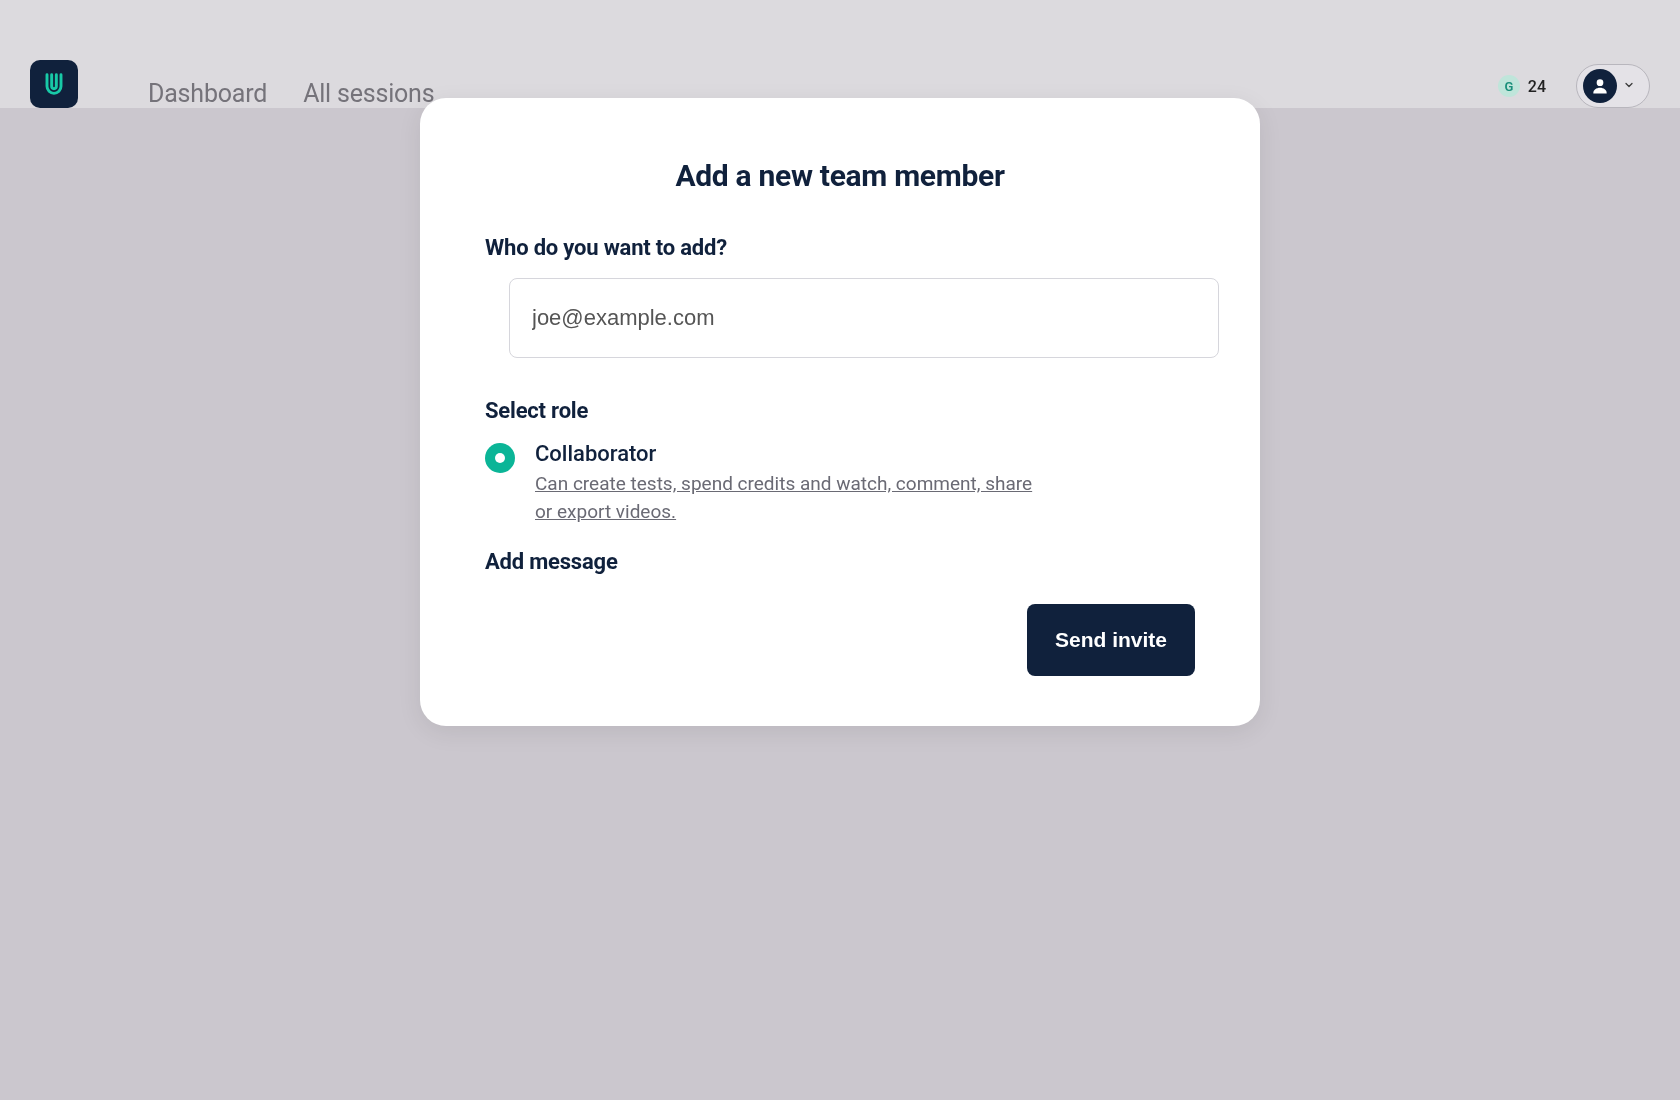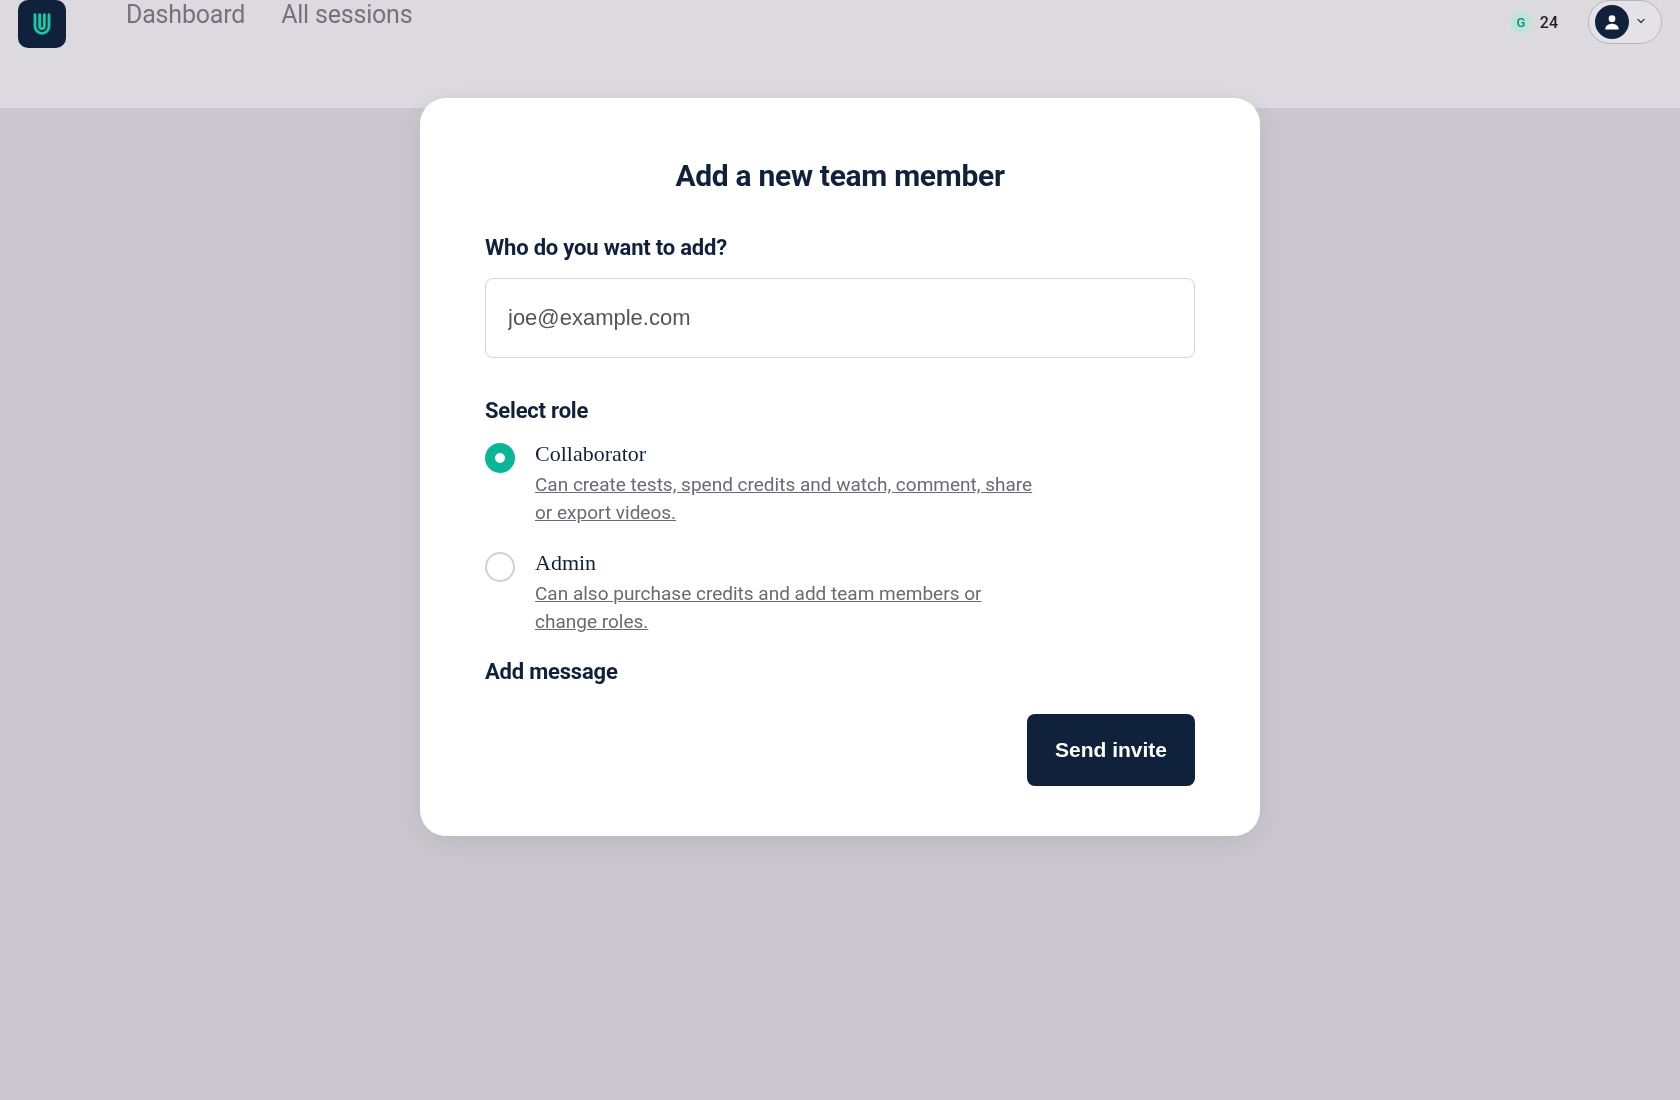--- a/index.html
+++ b/index.html
@@ -3,21 +3,21 @@
 <meta charset="utf-8">
 <style>
   * { box-sizing: border-box; margin: 0; padding: 0; }
   html, body { width: 1680px; height: 1100px; font-family: -apple-system, BlinkMacSystemFont, "Segoe UI", Roboto, "Helvetica Neue", Arial, sans-serif; }
   body { background: #cbc7ce; position: relative; overflow: hidden; }
 
   
   .header {
     position: absolute; top:0; left:0; right:0; height:108px;
     background: #dcdade;
-    display:flex; align-items:flex-start; padding:0 18px;
+    display:flex; align-items:flex-end; padding:0 30px;gap:10px;
   }
   .logo {
     width:48px; height:48px; border-radius:10px; background:#10213c;
     display:flex; align-items:center; justify-content:center; margin-right:60px;
   }
   .logo svg { width:28px; height:28px; }
   .nav { display:flex; gap:36px; }
   .nav-item { font-size:25px; color:#75737a; letter-spacing:-0.2px; }
   .header-right { margin-left:auto; display:flex; align-items:center; gap:30px; }
   .credits { display:flex; align-items:center; gap:8px; }
@@ -34,36 +34,36 @@
   
   .modal {
     position:absolute; top:98px; left:50%; transform:translateX(-50%);
     width:840px; background:#fff; border-radius:26px; padding:60px 65px 50px 65px;
     box-shadow:0 6px 24px rgba(0,0,0,0.08);
   }
   .modal-title { font-size:30px; font-weight:700; color:#10213c; margin-bottom:42px; letter-spacing:-0.3px;text-align:center;}
   .section-label { font-size:22px; font-weight:700; color:#10213c; margin-bottom:18px; letter-spacing:-0.2px;}
   .text-input {
     width:100%; height:80px; border:1px solid #d6d6dc; border-radius:8px;
-    font-size:22px; padding:12px 22px; color:#222; outline:none;
+    font-size:22px; padding:12px 22px; color:#222; outline:none;margin-left:24px;
   }
   .text-input::placeholder { color:#555; }
   .role-block { margin-top:40px; }
   .radio-row { display:flex; gap:20px; margin-bottom:24px; align-items:flex-start;}
   .radio {
     width:30px; height:30px; border-radius:50%; flex-shrink:0; margin-top:2px;
     border:2px solid #d0d0d6; background:#fff; position:relative;
   }
   .radio.selected { border:none; background:#0bb597; }
   .radio.selected::after {
     content:""; position:absolute; top:50%; left:50%; width:10px; height:10px;
     background:#fff; border-radius:50%; transform:translate(-50%,-50%);
   }
   .radio-text { max-width:510px; }
-  .radio-title { font-size:22px; color:#10213c; font-weight:500; margin-bottom:4px;font-family:Liberation Serif, serif;}
+  .radio-title { font-size:22px; color:#10213c; font-weight:500; margin-bottom:4px;}
   .radio-desc { font-size:19px; color:#6a6a74; line-height:1.45;text-decoration:underline;}
   .msg-block { }
   .textarea {
     width:100%; height:128px; border:1px solid #d6d6dc; border-radius:8px;
     font-size:22px; padding:20px 22px; color:#222; outline:none; resize:none;
     font-family:inherit;
   }
   .actions { display:flex; justify-content:flex-end; margin-top:30px; }
   .send-btn {
     background:#10213c; color:#fff; border:none; border-radius:8px;
@@ -115,27 +115,20 @@
     <div class="section-label">Select role</div>
 
     <div class="radio-row">
       <div class="radio selected"></div>
       <div class="radio-text">
         <div class="radio-title">Collaborator</div>
         <div class="radio-desc">Can create tests, spend credits and watch, comment, share or export videos.</div>
       </div>
     </div>
 
-    <div class="radio-row">
-      <div class="radio"></div>
-      <div class="radio-text">
-        <div class="radio-title">Admin</div>
-        <div class="radio-desc">Can also purchase credits and add team members or change roles.</div>
-      </div>
-    </div>
   </div>
 
   <div class="msg-block">
     <div class="section-label">Add message</div>
   </div>
 
   <div class="actions">
     <button class="send-btn">Send invite</button>
   </div>
 </div>

